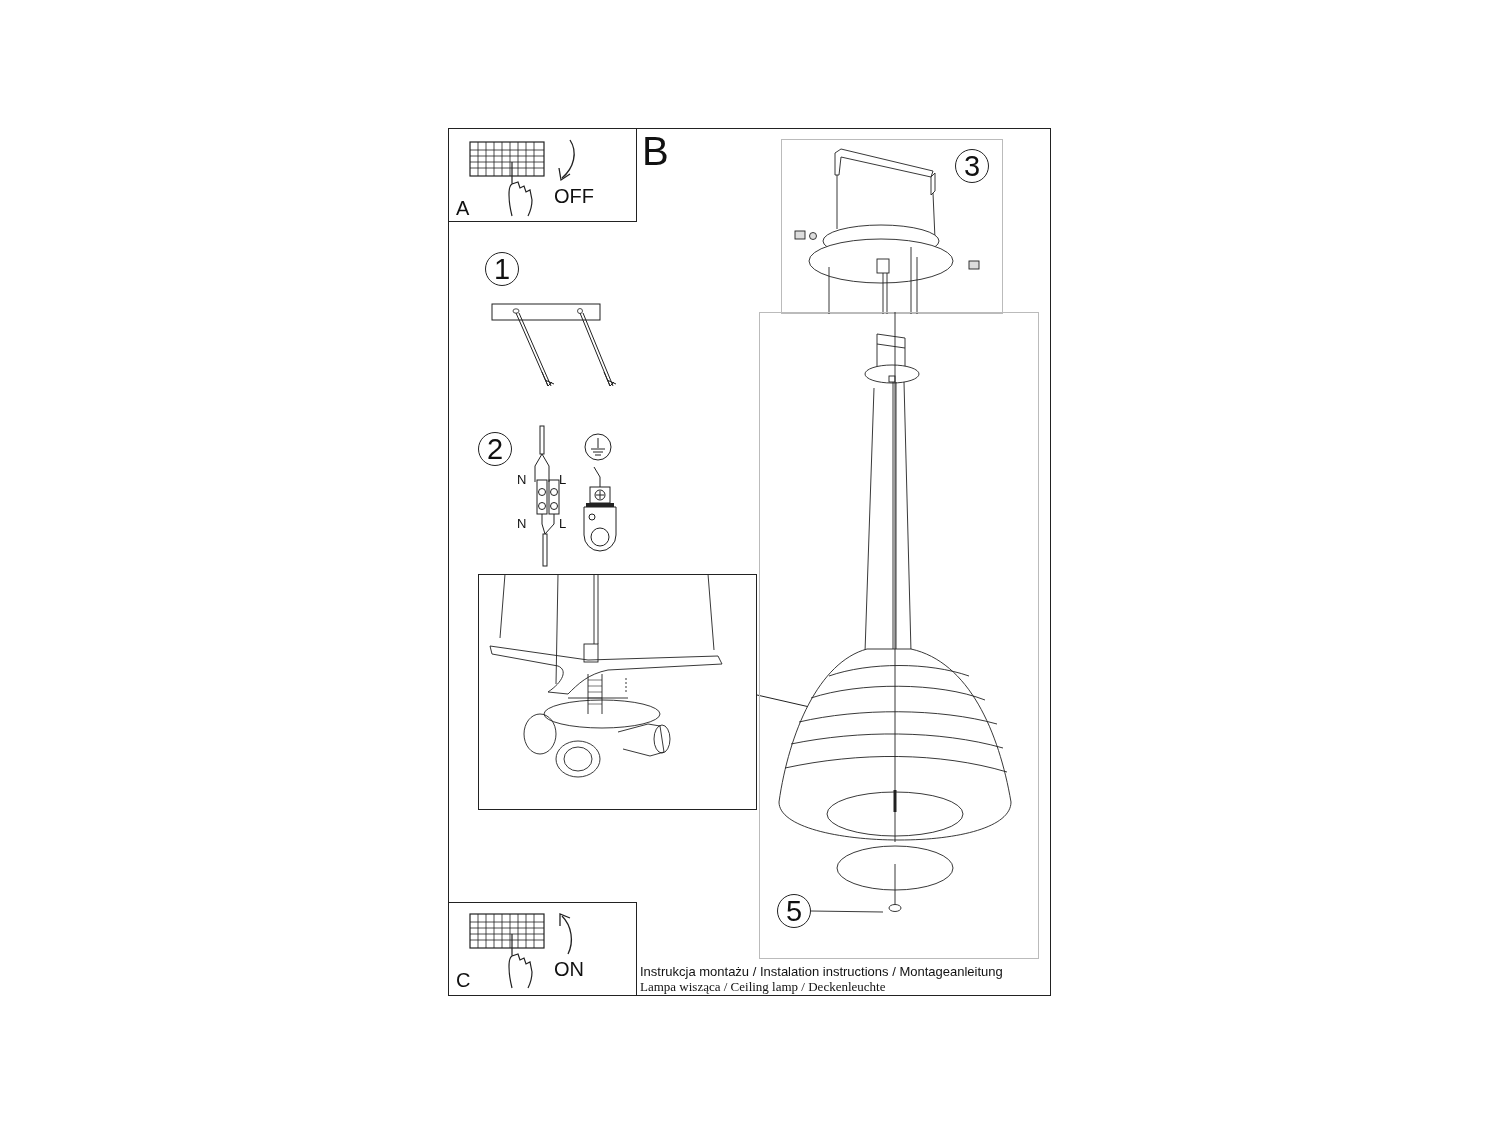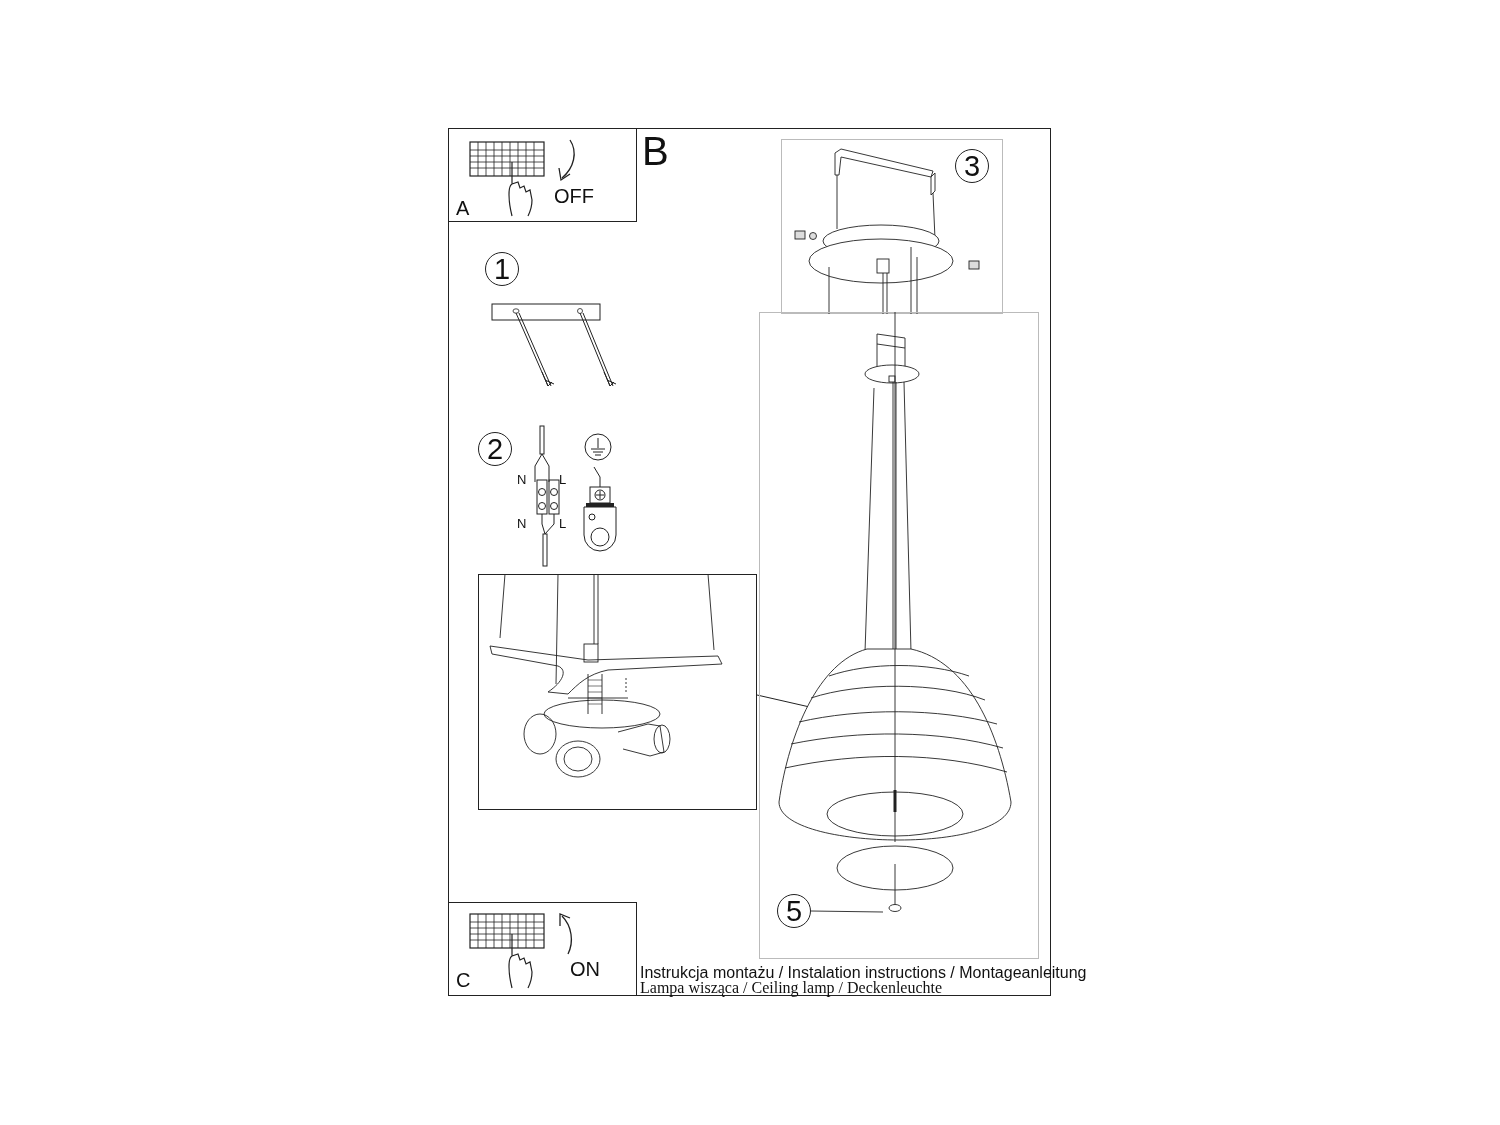--- a/index.html
+++ b/index.html
@@ -4,21 +4,21 @@
 <style>
   html, body { margin:0; padding:0; background:#ffffff; }
   body { width:1500px; height:1125px; position:relative; overflow:hidden; font-family:"Liberation Sans", sans-serif; color:#111; }
   .sheet { position:absolute; left:448px; top:128px; width:603px; height:868px; border:1.5px solid #222; box-sizing:border-box; background:#fff; }
   .box { position:absolute; border:1.5px solid #222; box-sizing:border-box; background:#fff; }
   .thin { position:absolute; border:1px solid #bbb; box-sizing:border-box; }
   .lbl { position:absolute; font-size:20px; line-height:1; }
   .bigB { position:absolute; font-size:40px; line-height:1; }
   .word { position:absolute; font-size:20px; line-height:1; }
   .circnum { position:absolute; width:34px; height:34px; border:1.5px solid #222; border-radius:50%; display:flex; align-items:center; justify-content:center; font-size:29px; box-sizing:border-box; background:#fff; }
-  .caption { position:absolute; left:640px; font-size:16px; line-height:1; color:#111; white-space:nowrap; }
+  .caption { position:absolute; left:640px; font-size:13px; line-height:1; color:#111; white-space:nowrap; }
   svg { position:absolute; overflow:visible; }
 </style>
 </head>
 <body>
 
 <div class="sheet"></div>
 
 <div class="box" style="left:448px;top:128px;width:189px;height:94px;"></div>
 <svg style="left:468px;top:140px;" width="80" height="80" viewBox="0 0 80 80">
   <rect x="2" y="2" width="74" height="34" fill="#fff" stroke="#222" stroke-width="1.2"></rect>
@@ -206,17 +206,17 @@
       <line x1="50" y1="2" x2="50" y2="36"></line>
     <line x1="58" y1="2" x2="58" y2="36"></line>
       <line x1="66" y1="2" x2="66" y2="36"></line>
   </g>
   <path d="M44 22 L44 44 M44 44 C40 46 40 60 44 76 M44 44 L50 42 L52 48 L56 46 L58 52 L62 50 L64 60 C64 68 62 72 60 76" fill="none" stroke="#222" stroke-width="1.2"></path>
 </svg>
 <svg style="left:556px;top:912px;" width="24" height="44" viewBox="0 0 24 44">
   <path d="M12 42 C18 30 16 14 6 4" fill="none" stroke="#222" stroke-width="1.3"></path>
   <path d="M4 14 L4 2 L14 6" fill="none" stroke="#222" stroke-width="1.3"></path>
 </svg>
-<div class="word" style="left:554px;top:959px;margin-left:16px;">ON</div>
+<div class="word" style="left:554px;top:959px;">ON</div>
 <div class="lbl" style="left:456px;top:970px;">C</div>
 
 <div class="caption" style="top:965px;">Instrukcja montażu / Instalation instructions / Montageanleitung</div>
 <div class="caption" style="top:980px;font-family:Liberation Serif, serif;">Lampa wisząca / Ceiling lamp / Deckenleuchte</div>
 
 </body></html>

